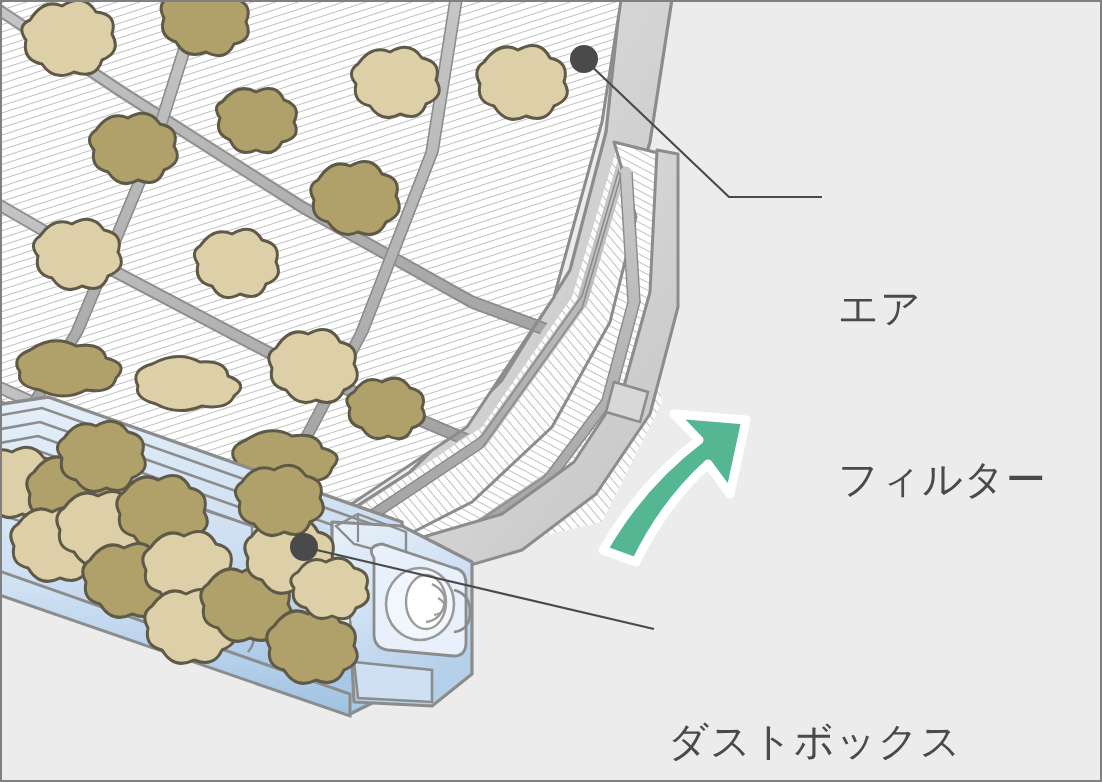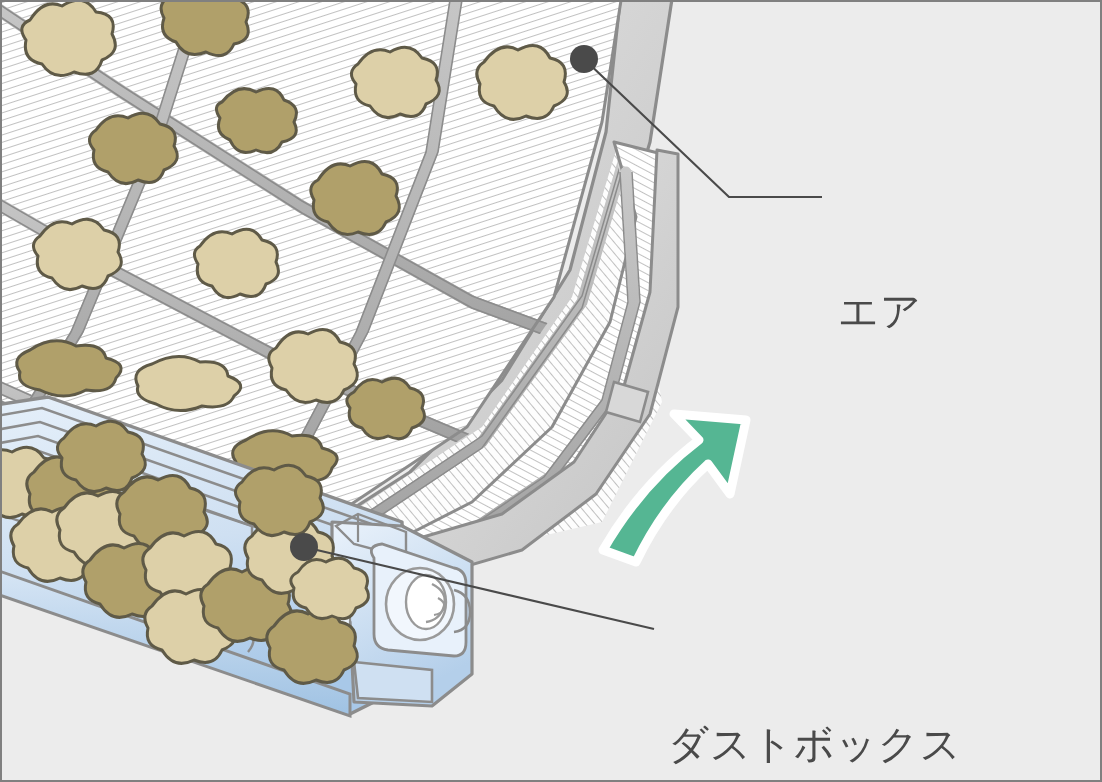--- a/index.html
+++ b/index.html
@@ -21,21 +21,21 @@
   }
   #scene {
     position: absolute;
     left: 0; top: 0;
     width: 1102px;
     height: 782px;
   }
   .callout-text {
     position: absolute;
     color: #4a4a4a;
-    font-family: Liberation Sans, sans-serif;
+    font-family: Liberation Mono, monospace;
     font-size: 40px;
     line-height: 57px;
     letter-spacing: 1px;
     white-space: pre;
     user-select: none;
   }
   #label-air-filter {
     left: 836px;
     top: 167px;
   }
@@ -293,19 +293,20 @@
     </g>
 
     <g>
       <polyline points="302,545 652,627" fill="none" stroke="#4a4a4a" stroke-width="2.2"></polyline>
       <circle cx="302" cy="545" r="14" fill="#4a4a4a"></circle>
     </g>
   </svg>
 
   <div class="callout-text" id="label-air-filter">
     <div>エア</div>
+    <div>フィルター</div>
   </div>
 
   <div class="callout-text" id="label-dust-box">
     <div>ダストボックス</div>
   </div>
 
 </div>
 
 </body></html>

